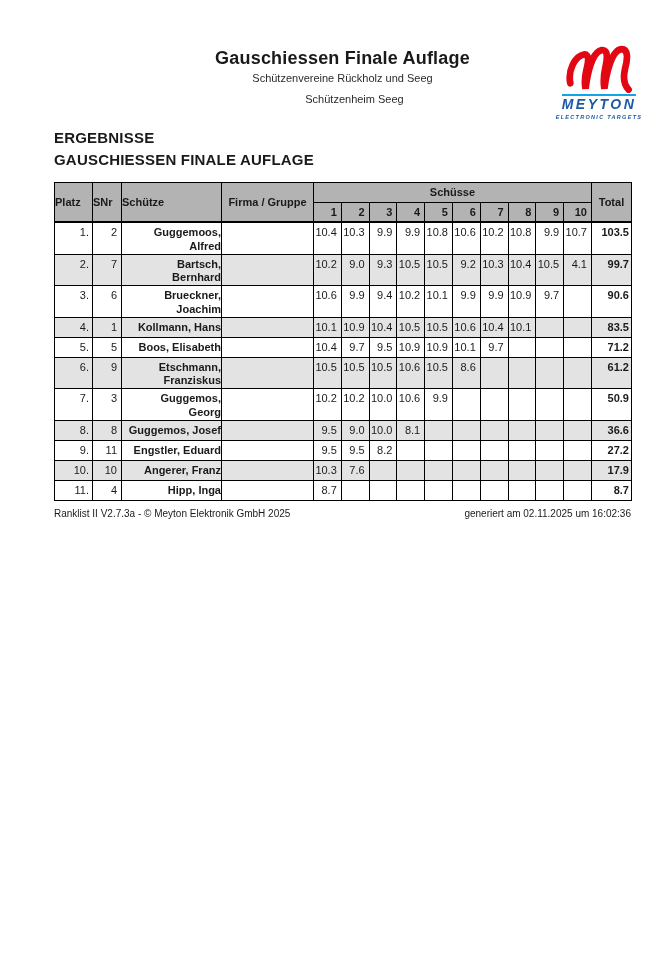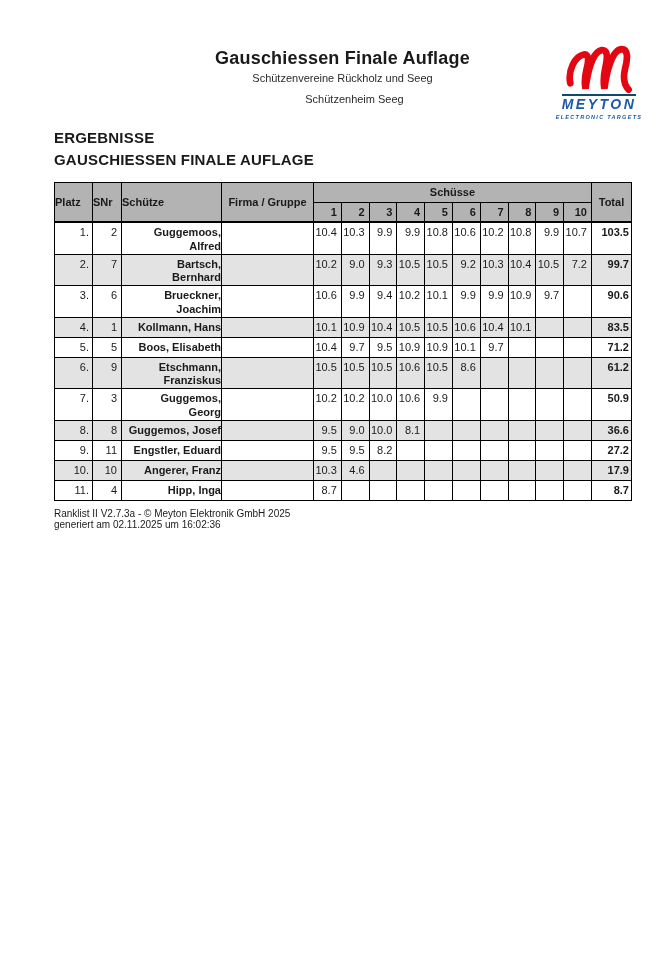--- a/index.html
+++ b/index.html
@@ -22,21 +22,21 @@
 
   .logo {
     position: absolute; top: 42px; left: 546px; width: 90px;
     text-align: center;
   }
   .logo svg { display: block; margin: 0 auto; }
   .logo-word {
     display: inline-block;
     font-size: 14px; font-weight: bold; font-style: italic;
     color: #1b5aa5; letter-spacing: 2.5px;
-    border-top: 2px solid #0c4a6e;
+    border-top: 2px solid #0ea5e9;
     padding-top: 1px; line-height: 1.1;
   }
   .logo-tag {
     font-size: 5.5px; font-weight: bold; font-style: italic;
     color: #1b5aa5; letter-spacing: 1.3px; margin-top: 1px;
   }
 
   
   .section-heading { margin: 22px 0 0 46px; }
   .section-heading div { font-size: 15px; font-weight: bold; line-height: 1.45; letter-spacing: 0.2px; }
@@ -75,21 +75,20 @@
   tr.stripe td { background: #e3e3e3; }
 
   
   .doc-footer {
     margin: 7px 46px 0 46px;
     width: 577px;
     display: flex;
     justify-content: space-between;
     font-size: 10px;
     color: #1a1a1a;
-    flex-direction: column;
   }
 </style>
 </head>
 <body>
 
 <div class="page">
 
   <div class="doc-header">
     <div class="title-block">
       <div class="title">Gauschiessen Finale Auflage</div>
@@ -176,21 +175,21 @@
           <td class=""></td>
           <td class="num">10.2</td>
           <td class="num">9.0</td>
           <td class="num">9.3</td>
           <td class="num">10.5</td>
           <td class="num">10.5</td>
           <td class="num">9.2</td>
           <td class="num">10.3</td>
           <td class="num">10.4</td>
           <td class="num">10.5</td>
-          <td class="num">7.2</td>
+          <td class="num">4.1</td>
           <td class="num total">99.7</td>
         </tr>
         <tr class="">
           <td class="num platz">3.</td>
           <td class="num">6</td>
           <td class="name">Brueckner, Joachim</td>
           <td class=""></td>
           <td class="num">10.6</td>
           <td class="num">9.9</td>
           <td class="num">9.4</td>
@@ -304,21 +303,21 @@
           <td class="num"></td>
           <td class="num"></td>
           <td class="num total">27.2</td>
         </tr>
         <tr class="stripe">
           <td class="num platz">10.</td>
           <td class="num">10</td>
           <td class="name">Angerer, Franz</td>
           <td class=""></td>
           <td class="num">10.3</td>
-          <td class="num">4.6</td>
+          <td class="num">7.6</td>
           <td class="num"></td>
           <td class="num"></td>
           <td class="num"></td>
           <td class="num"></td>
           <td class="num"></td>
           <td class="num"></td>
           <td class="num"></td>
           <td class="num"></td>
           <td class="num total">17.9</td>
         </tr>

